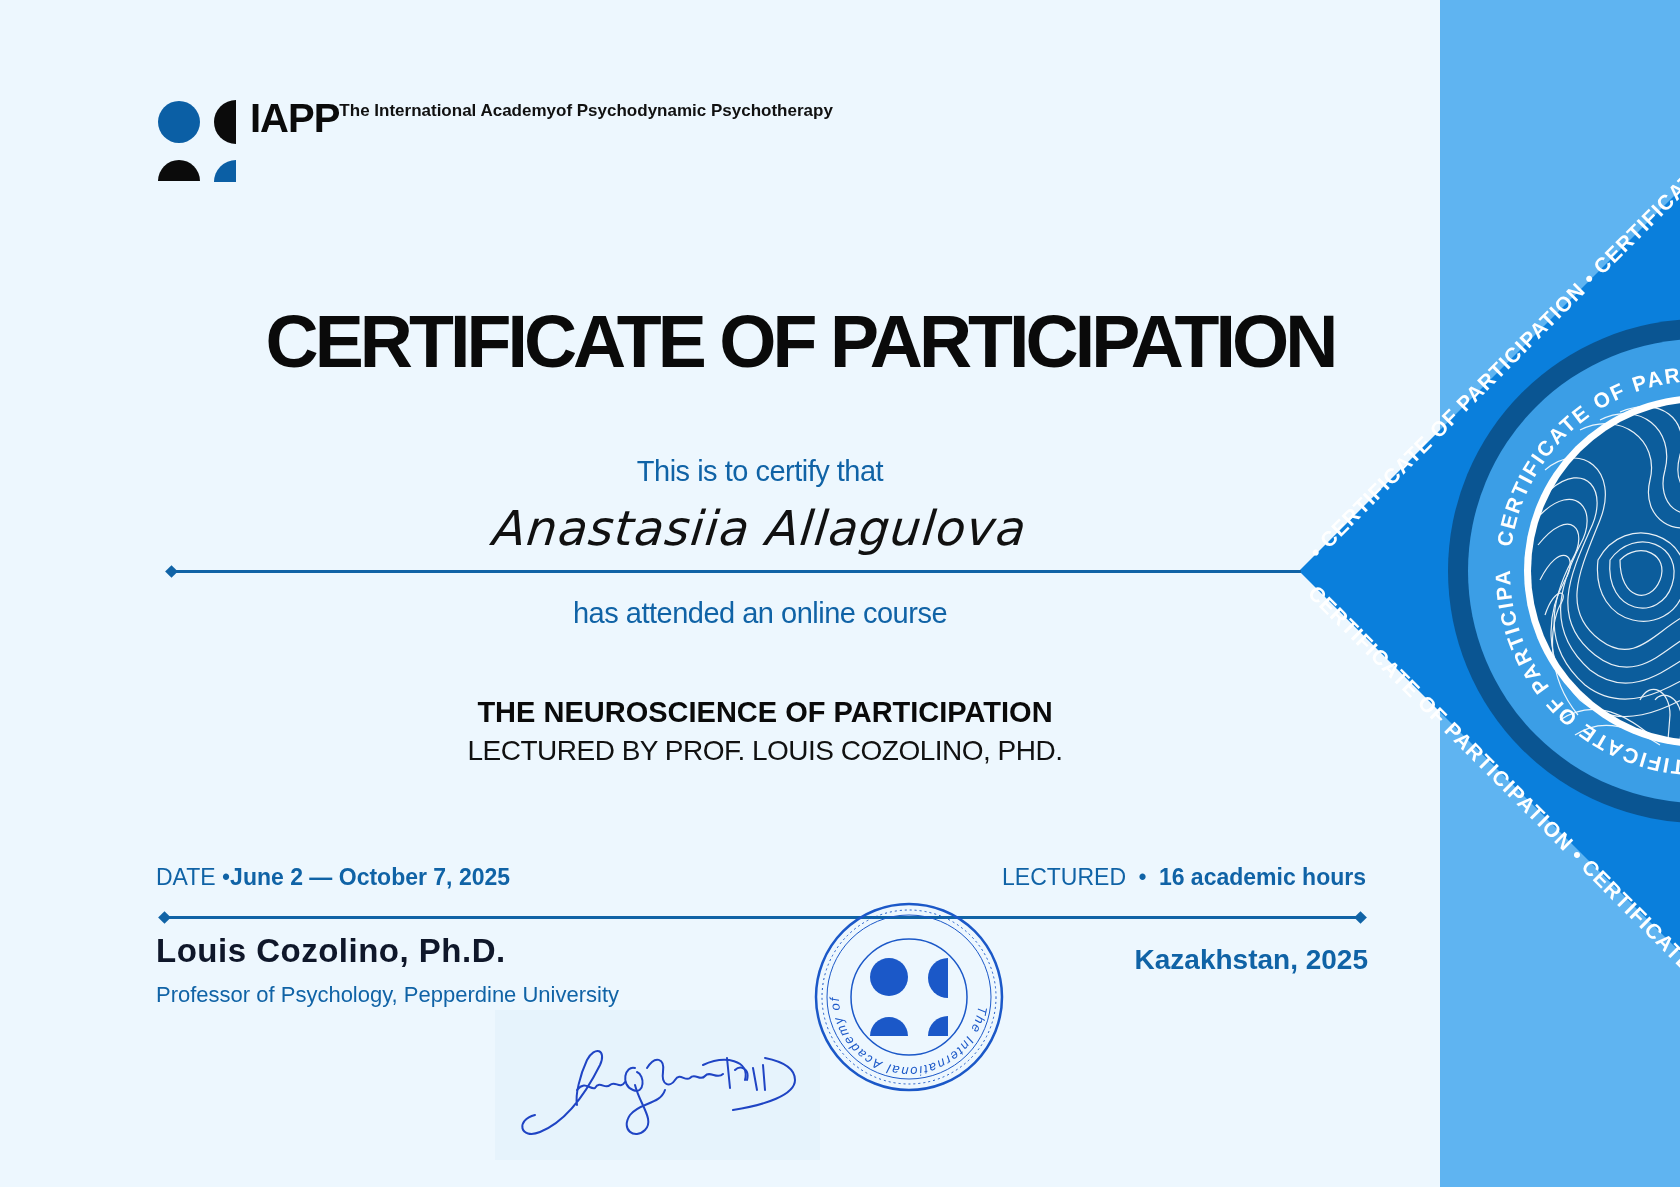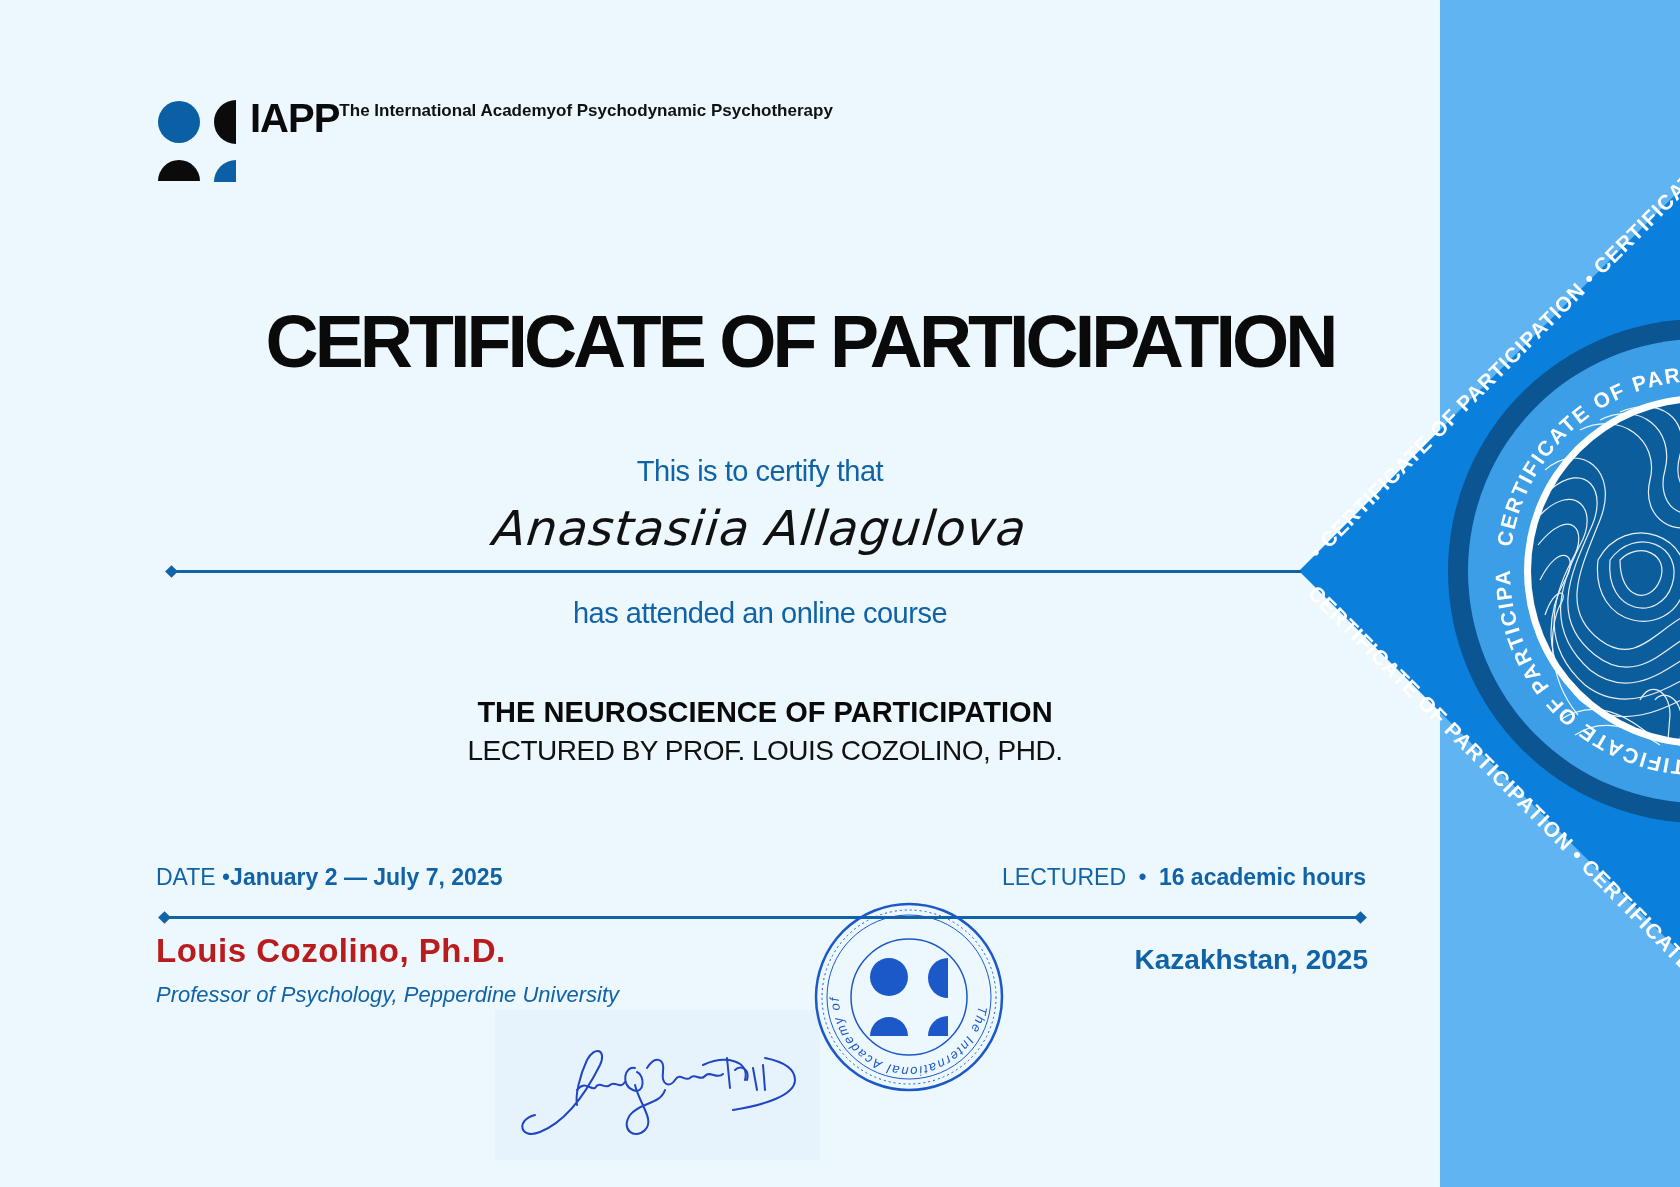--- a/index.html
+++ b/index.html
@@ -26,22 +26,22 @@
 
   .course-title { position: absolute; left: 0; width: 1530px; top: 696px; text-align: center; font-weight: 700; font-size: 29px; color: #0a0a0a; }
   .lecturer { position: absolute; left: 0; width: 1530px; top: 735px; text-align: center; font-size: 28px; color: #111; letter-spacing: -0.5px; }
 
   .meta { position: absolute; top: 864px; font-size: 23px; color: #1063a6; }
   .meta .lbl { font-weight: 400; }
   .meta .val { font-weight: 700; }
   .meta-date { left: 156px; }
   .meta-dur { right: 314px; }
 
-  .lecturer-name { position: absolute; left: 156px; top: 932px; font-weight: 700; font-size: 33px; color: #b91c1c; letter-spacing: 0.5px; }
-  .lecturer-role { position: absolute; left: 156px; top: 982px; font-size: 22px; color: #1063a6; font-style: italic; }
+  .lecturer-name { position: absolute; left: 156px; top: 932px; font-weight: 700; font-size: 33px; color: #0f172a; letter-spacing: 0.5px; }
+  .lecturer-role { position: absolute; left: 156px; top: 982px; font-size: 22px; color: #1063a6; }
   .location { position: absolute; right: 312px; top: 944px; font-weight: 700; font-size: 28px; color: #1063a6; margin-left: 36px; }
 
   .signature { position: absolute; left: 495px; top: 1010px; width: 325px; height: 150px; background: #e6f3fc; }
   .stamp { position: absolute; left: 812px; top: 900px; width: 194px; height: 194px; }
 
   .side-panel { position: absolute; left: 1440px; top: 0; width: 240px; height: 1187px; background: #5fb4f1; }
   .emblem { position: absolute; left: 0; top: 0; width: 1680px; height: 1187px; pointer-events: none; }
 </style>
 </head>
 <body>
@@ -122,21 +122,21 @@
   <div class="diamond" style="left:167px; top:567px;"></div>
   <div class="hline" style="left:171px; top:570px; width:1130px;"></div>
 
   <div class="blue-sub attended">has attended an online course</div>
 
   <div class="course-title">THE NEUROSCIENCE OF PARTICIPATION</div>
   <div class="lecturer">LECTURED BY PROF. LOUIS COZOLINO, PHD.</div>
 
   <div class="meta meta-date">
     <span class="lbl">DATE</span>
-    <span class="lbl">•</span><span class="val">January 2 — July 7, 2025</span>
+    <span class="lbl">•</span><span class="val">June 2 — October 7, 2025</span>
   </div>
   <div class="meta meta-dur">
     <span class="lbl">LECTURED</span>
     <span class="lbl" style="margin:0 6px">•</span>
     <span class="val">16 academic hours</span>
   </div>
 
   <div class="diamond" style="left:160px; top:913px;"></div>
   <div class="hline" style="left:164px; top:916px; width:1197px;"></div>
   <div class="diamond" style="left:1356px; top:913px;"></div>

